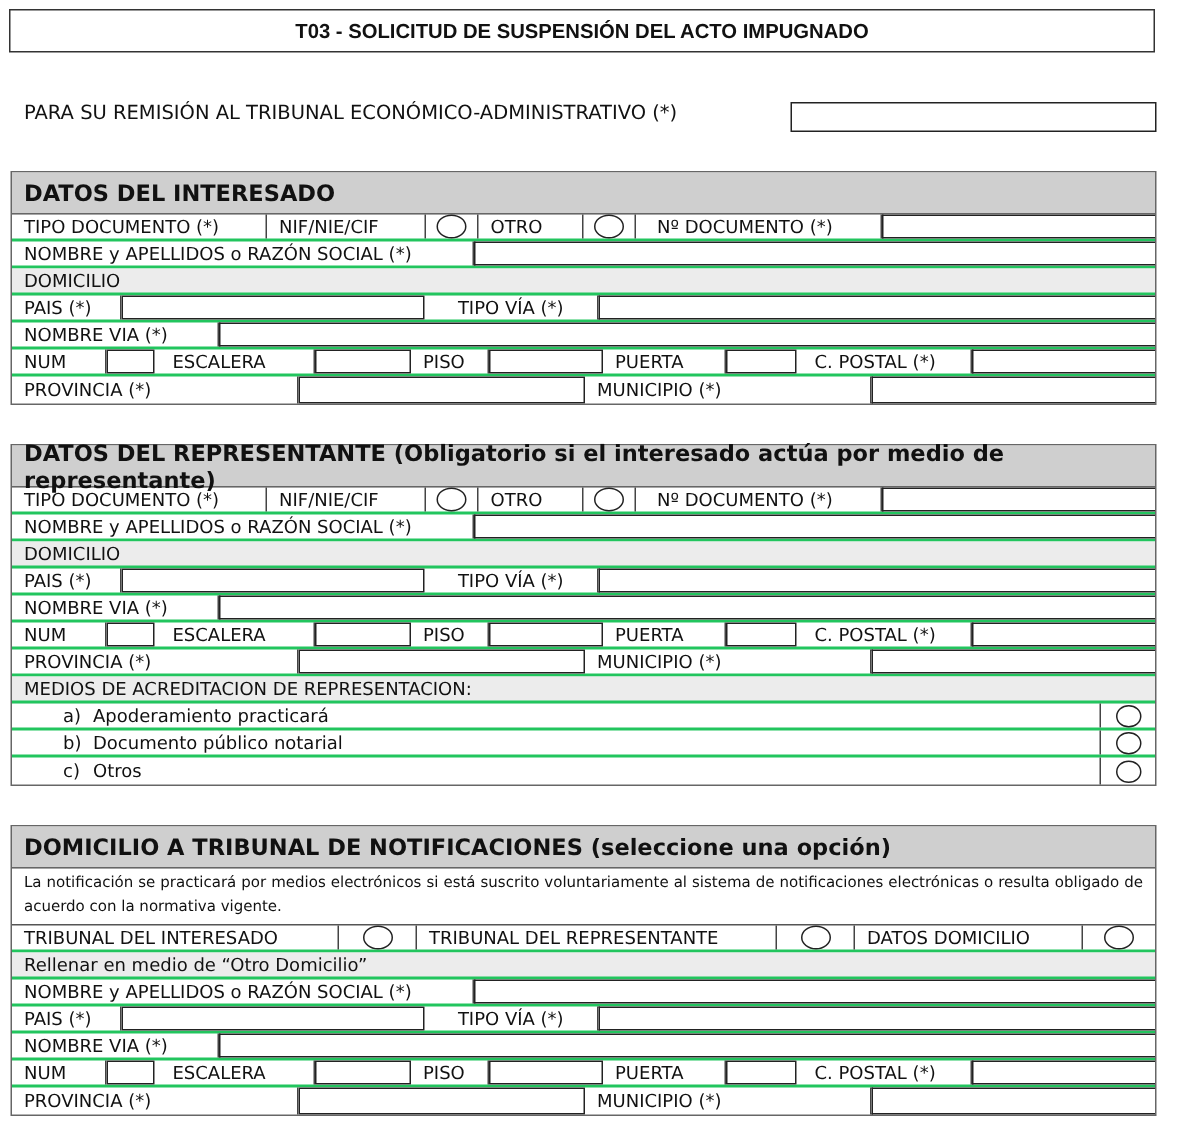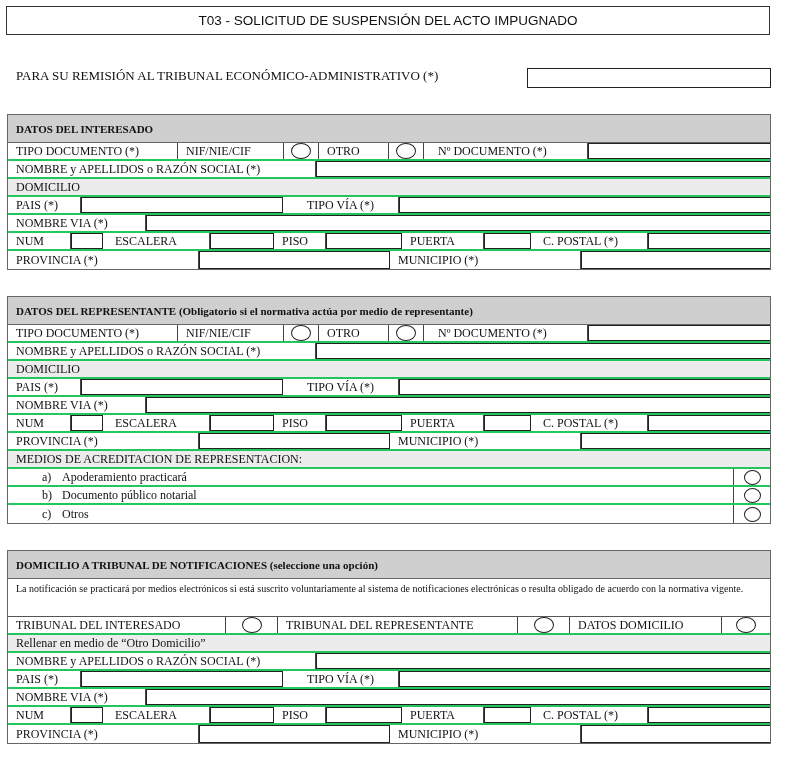--- a/index.html
+++ b/index.html
@@ -1,24 +1,24 @@
 <!DOCTYPE html>
 <html><head>
 <meta charset="utf-8">
 <style>
   html,body{margin:0;padding:0;background:#fff;}
   body{width:788px;height:757px;position:relative;overflow:hidden;font-family:"DejaVu Sans",sans-serif;color:#111;}
-  .abs{position:absolute;box-sizing:border-box;font-family:Liberation Serif, serif;}
-  .title-box{left:6px;top:6px;width:764px;height:29px;border:1.5px solid #333;display:flex;align-items:center;justify-content:center;font-family:"Liberation Sans",sans-serif;font-weight:normal;font-size:13.5px;}
+  .abs{position:absolute;box-sizing:border-box;}
+  .title-box{left:6px;top:6px;width:764px;height:29px;border:1.5px solid #333;display:flex;align-items:center;justify-content:center;font-family:"Liberation Sans",sans-serif;font-weight:bold;font-size:13.5px;}
   .remision-label{left:16px;top:68px;font-size:13px;}
   .remision-input{left:527px;top:68px;width:244px;height:20px;border:1.5px solid #222;}
   .section{left:7px;width:764px;border:1px solid #666;}
   .row{position:relative;height:18px;border-bottom:2px solid #22c55e;display:flex;align-items:stretch;font-size:12px;box-sizing:border-box;}
   .row:last-child{border-bottom:none;}
-  .hdr{height:28px;background:#cfcfcf;font-weight:bold;font-size:11px;align-items:center;padding-left:8px;border-bottom:1px solid #666;}
+  .hdr{height:28px;background:#cfcfcf;font-weight:bold;font-size:15px;align-items:center;padding-left:8px;border-bottom:1px solid #666;}
   .sub{background:#ececec;}
   .cell{box-sizing:border-box;display:flex;align-items:center;padding-left:8px;white-space:nowrap;border-right:1px solid #444;}
   .cell.last{border-right:none;}
   .inp{box-sizing:border-box;border:1.5px solid #222;border-top-width:1px;border-bottom-width:1px;background:#fff;}
   .radio{justify-content:center;padding-left:0;}
   .radio span.circ{display:inline-block;width:18px;height:14px;border:1.3px solid #222;border-radius:50%;}
   .note{height:38px;font-size:10px;padding:2px 8px;line-height:16px;text-align:justify;text-align-last:left;border-bottom:1px solid #555;display:block;}
   .opt{padding-left:34px;}
   .opt .letter{display:inline-block;width:20px;}
 </style>
@@ -75,21 +75,21 @@
   </div>
   <div class="row">
     <div class="cell" style="width:191px">PROVINCIA (*)</div>
     <div class="cell inp" style="width:191px"></div>
     <div class="cell" style="width:191px">MUNICIPIO (*)</div>
     <div class="cell last inp" style="flex:1"></div>
   </div>
 </div>
 
 <div class="abs section" style="top:296px;">
-  <div class="row hdr">DATOS DEL REPRESENTANTE (Obligatorio si el normativa actúa por medio de representante)</div>
+  <div class="row hdr">DATOS DEL REPRESENTANTE (Obligatorio si el interesado actúa por medio de representante)</div>
   <div class="row">
     <div class="cell" style="width:170px">TIPO DOCUMENTO (*)</div>
     <div class="cell" style="width:106px">NIF/NIE/CIF</div>
     <div class="cell radio" style="width:35px">
         <span class="circ"></span>
       </div>
     <div class="cell" style="width:70px">OTRO</div>
     <div class="cell radio" style="width:35px">
         <span class="circ"></span>
       </div>

